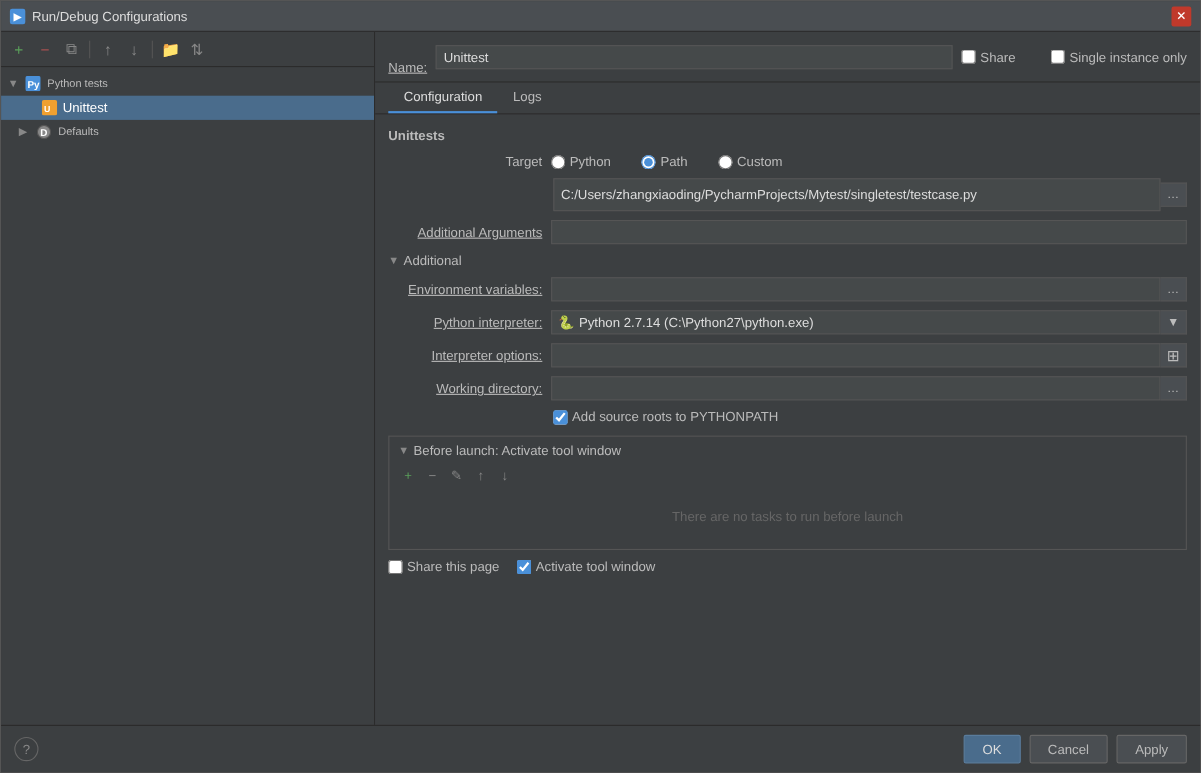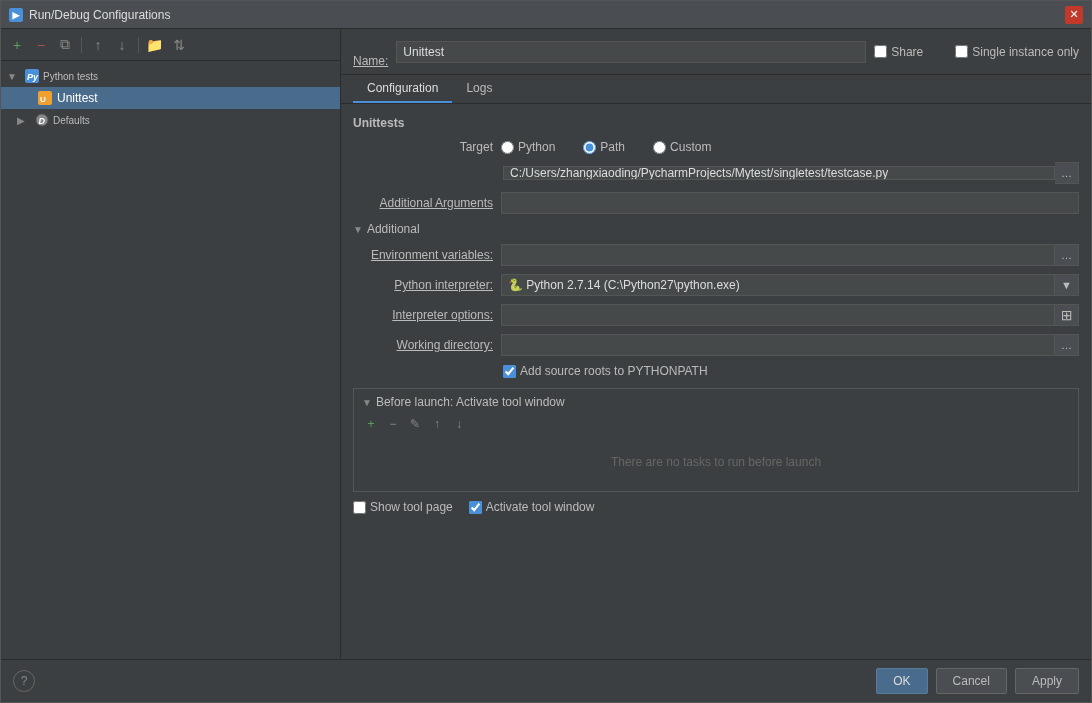--- a/index.html
+++ b/index.html
@@ -122,22 +122,21 @@
     .tree-arrow {
       color: #888;
       font-size: 10px;
       width: 12px;
     }
     .tree-group-icon {
       width: 16px;
       height: 16px;
       display: flex;
       align-items: center;
-      justify-content: flex-end;
-      font-style: italic;
+      justify-content: flex-start;
     }
     .tree-group-label {
       color: #bbb;
       font-size: 10px;
     }
     .tree-item {
       display: flex;
       align-items: center;
       padding: 3px 6px 3px 36px;
       cursor: pointer;
@@ -320,21 +319,21 @@
     }
     .path-row {
       display: flex;
       align-items: center;
       margin-bottom: 8px;
       gap: 0;
       margin-left: 150px;
     }
     .path-input {
       flex: 1;
-      height: 14px;
+      height: 30px;
       background: #45494a;
       border: 1px solid #555;
       color: #ddd;
       padding: 2px 6px;
       font-size: 12px;
       outline: none;
     }
 
     
     .section-header {
@@ -633,21 +632,21 @@
             <div class="launch-toolbar-btn">✎</div>
             <div class="launch-toolbar-btn">↑</div>
             <div class="launch-toolbar-btn">↓</div>
           </div>
           <div class="no-tasks">There are no tasks to run before launch</div>
         </div>
 
         <div class="bottom-checkboxes">
           <label class="checkbox-label">
             <input type="checkbox" style="">
-            <span>Show tool page</span>
+            <span>Share this page</span>
           </label>
           <label class="checkbox-label">
             <input type="checkbox" checked="" style="">
             <span>Activate tool window</span>
           </label>
         </div>
 
       </div>
 
     </div>

